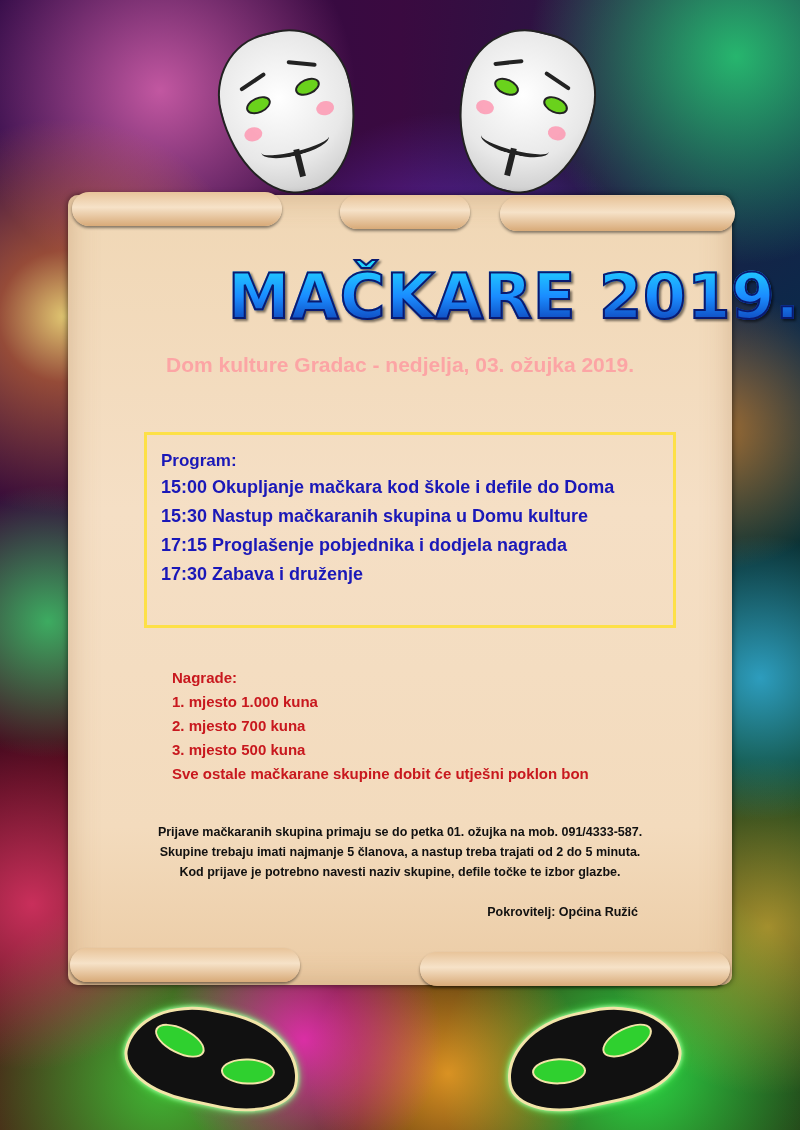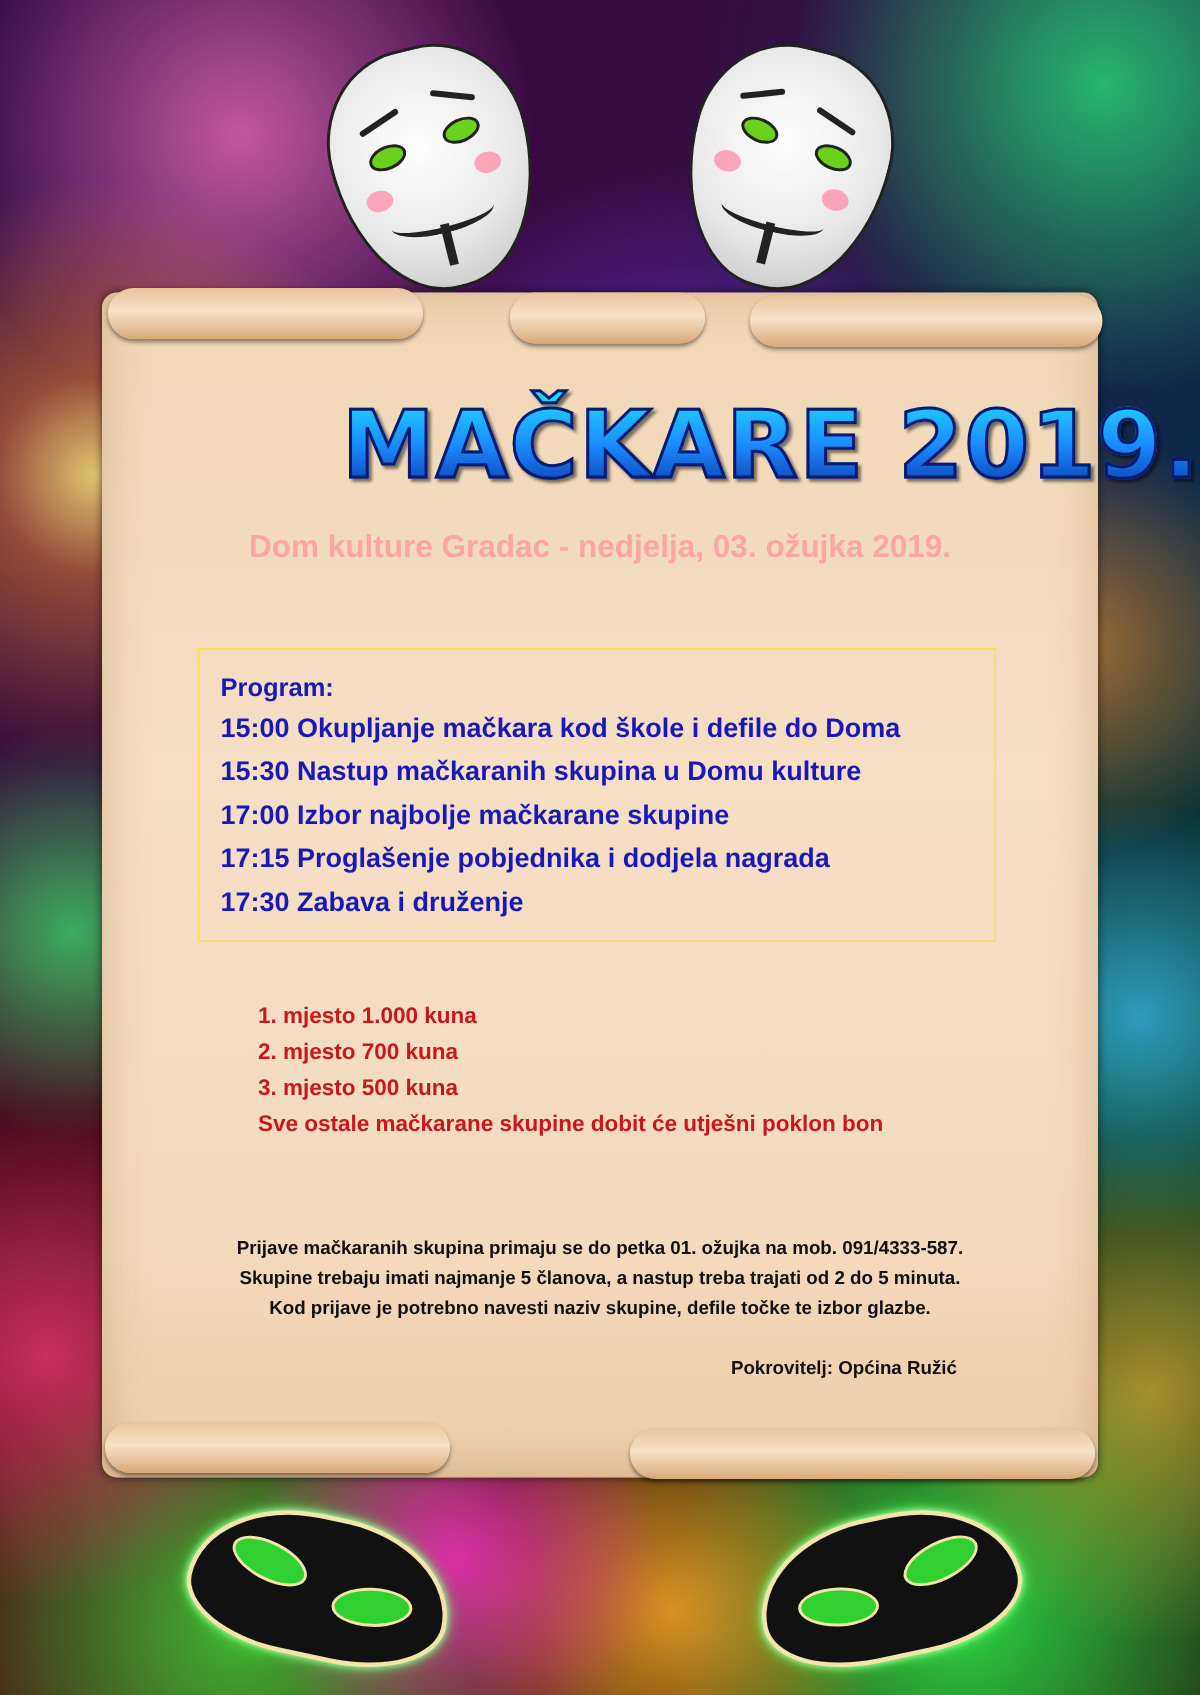--- a/index.html
+++ b/index.html
@@ -87,22 +87,22 @@
       -webkit-background-clip: text; background-clip: text;
       -webkit-text-fill-color: transparent;
       -webkit-text-stroke: 2px #0a1a70;
       filter: drop-shadow(2px 2px 1px rgba(0,0,0,0.5));
     }
     .subtitle {
       position: absolute; left: 0; width: 800px; top: 353px; text-align: center;
       font-family: "Liberation Sans", sans-serif; font-weight: bold; font-size: 21px; color: #fca5a5;
     }
     .program-box {
-      position: absolute; left: 132px; top: 432px; width: 532px; height: 196px;
-      border: 1px solid #fde047; box-sizing: border-box;
+      position: absolute; left: 144px; top: 432px; width: 532px; height: 196px;
+      border: 3px solid #fde047; box-sizing: border-box;
       padding: 14px 0 0 14px;
       font-family: "Liberation Sans", sans-serif; font-weight: bold; color: #1a18b8;
       font-size: 18px; line-height: 29px;
     }
     .program-box .heading { font-size: 17px; line-height: 24px; }
     .prizes {
       position: absolute; left: 172px; top: 666px;
       font-family: "Liberation Sans", sans-serif; font-weight: bold; color: #c8181e;
       font-size: 15px; line-height: 24px;
     }
@@ -150,26 +150,26 @@
 <div class="curl bot1"></div>
 <div class="curl bot2"></div>
 
 <div class="title">MAČKARE 2019.</div>
 <div class="subtitle">Dom kulture Gradac - nedjelja, 03. ožujka 2019.</div>
 
 <div class="program-box">
   <span class="line heading">Program:</span>
   <span class="line">15:00 Okupljanje mačkara kod škole i defile do Doma</span>
   <span class="line">15:30 Nastup mačkaranih skupina u Domu kulture</span>
-  <span class="line">17:00 Izbor najbolje mačkarane skupine</span>
   <span class="line">17:15 Proglašenje pobjednika i dodjela nagrada</span>
   <span class="line">17:30 Zabava i druženje</span>
 </div>
 
 <div class="prizes">
+  <span class="line">Nagrade:</span>
   <span class="line">1. mjesto 1.000 kuna</span>
   <span class="line">2. mjesto 700 kuna</span>
   <span class="line">3. mjesto 500 kuna</span>
   <span class="line">Sve ostale mačkarane skupine dobit će utješni poklon bon</span>
 </div>
 
 <div class="info">
   <span class="line">Prijave mačkaranih skupina primaju se do petka 01. ožujka na mob. 091/4333-587.</span>
   <span class="line">Skupine trebaju imati najmanje 5 članova, a nastup treba trajati od 2 do 5 minuta.</span>
   <span class="line">Kod prijave je potrebno navesti naziv skupine, defile točke te izbor glazbe.</span>

